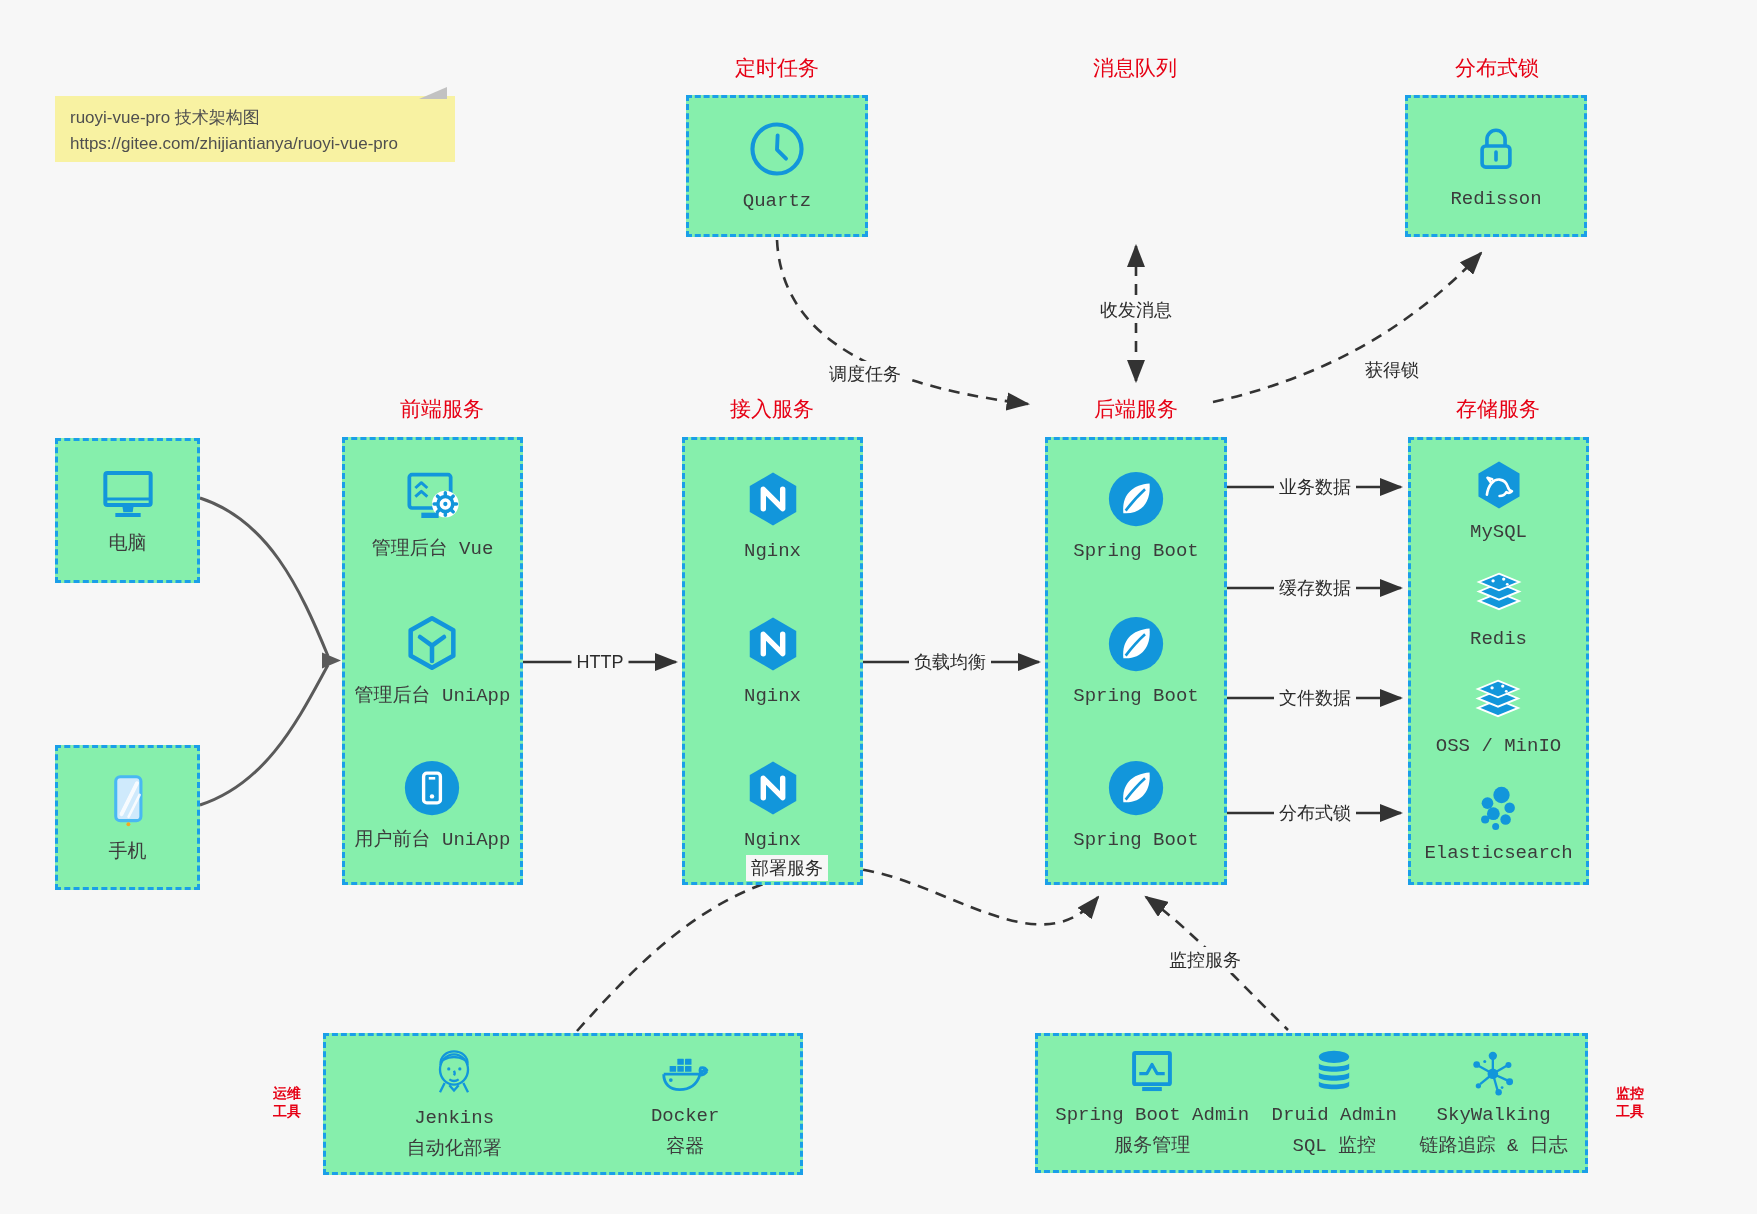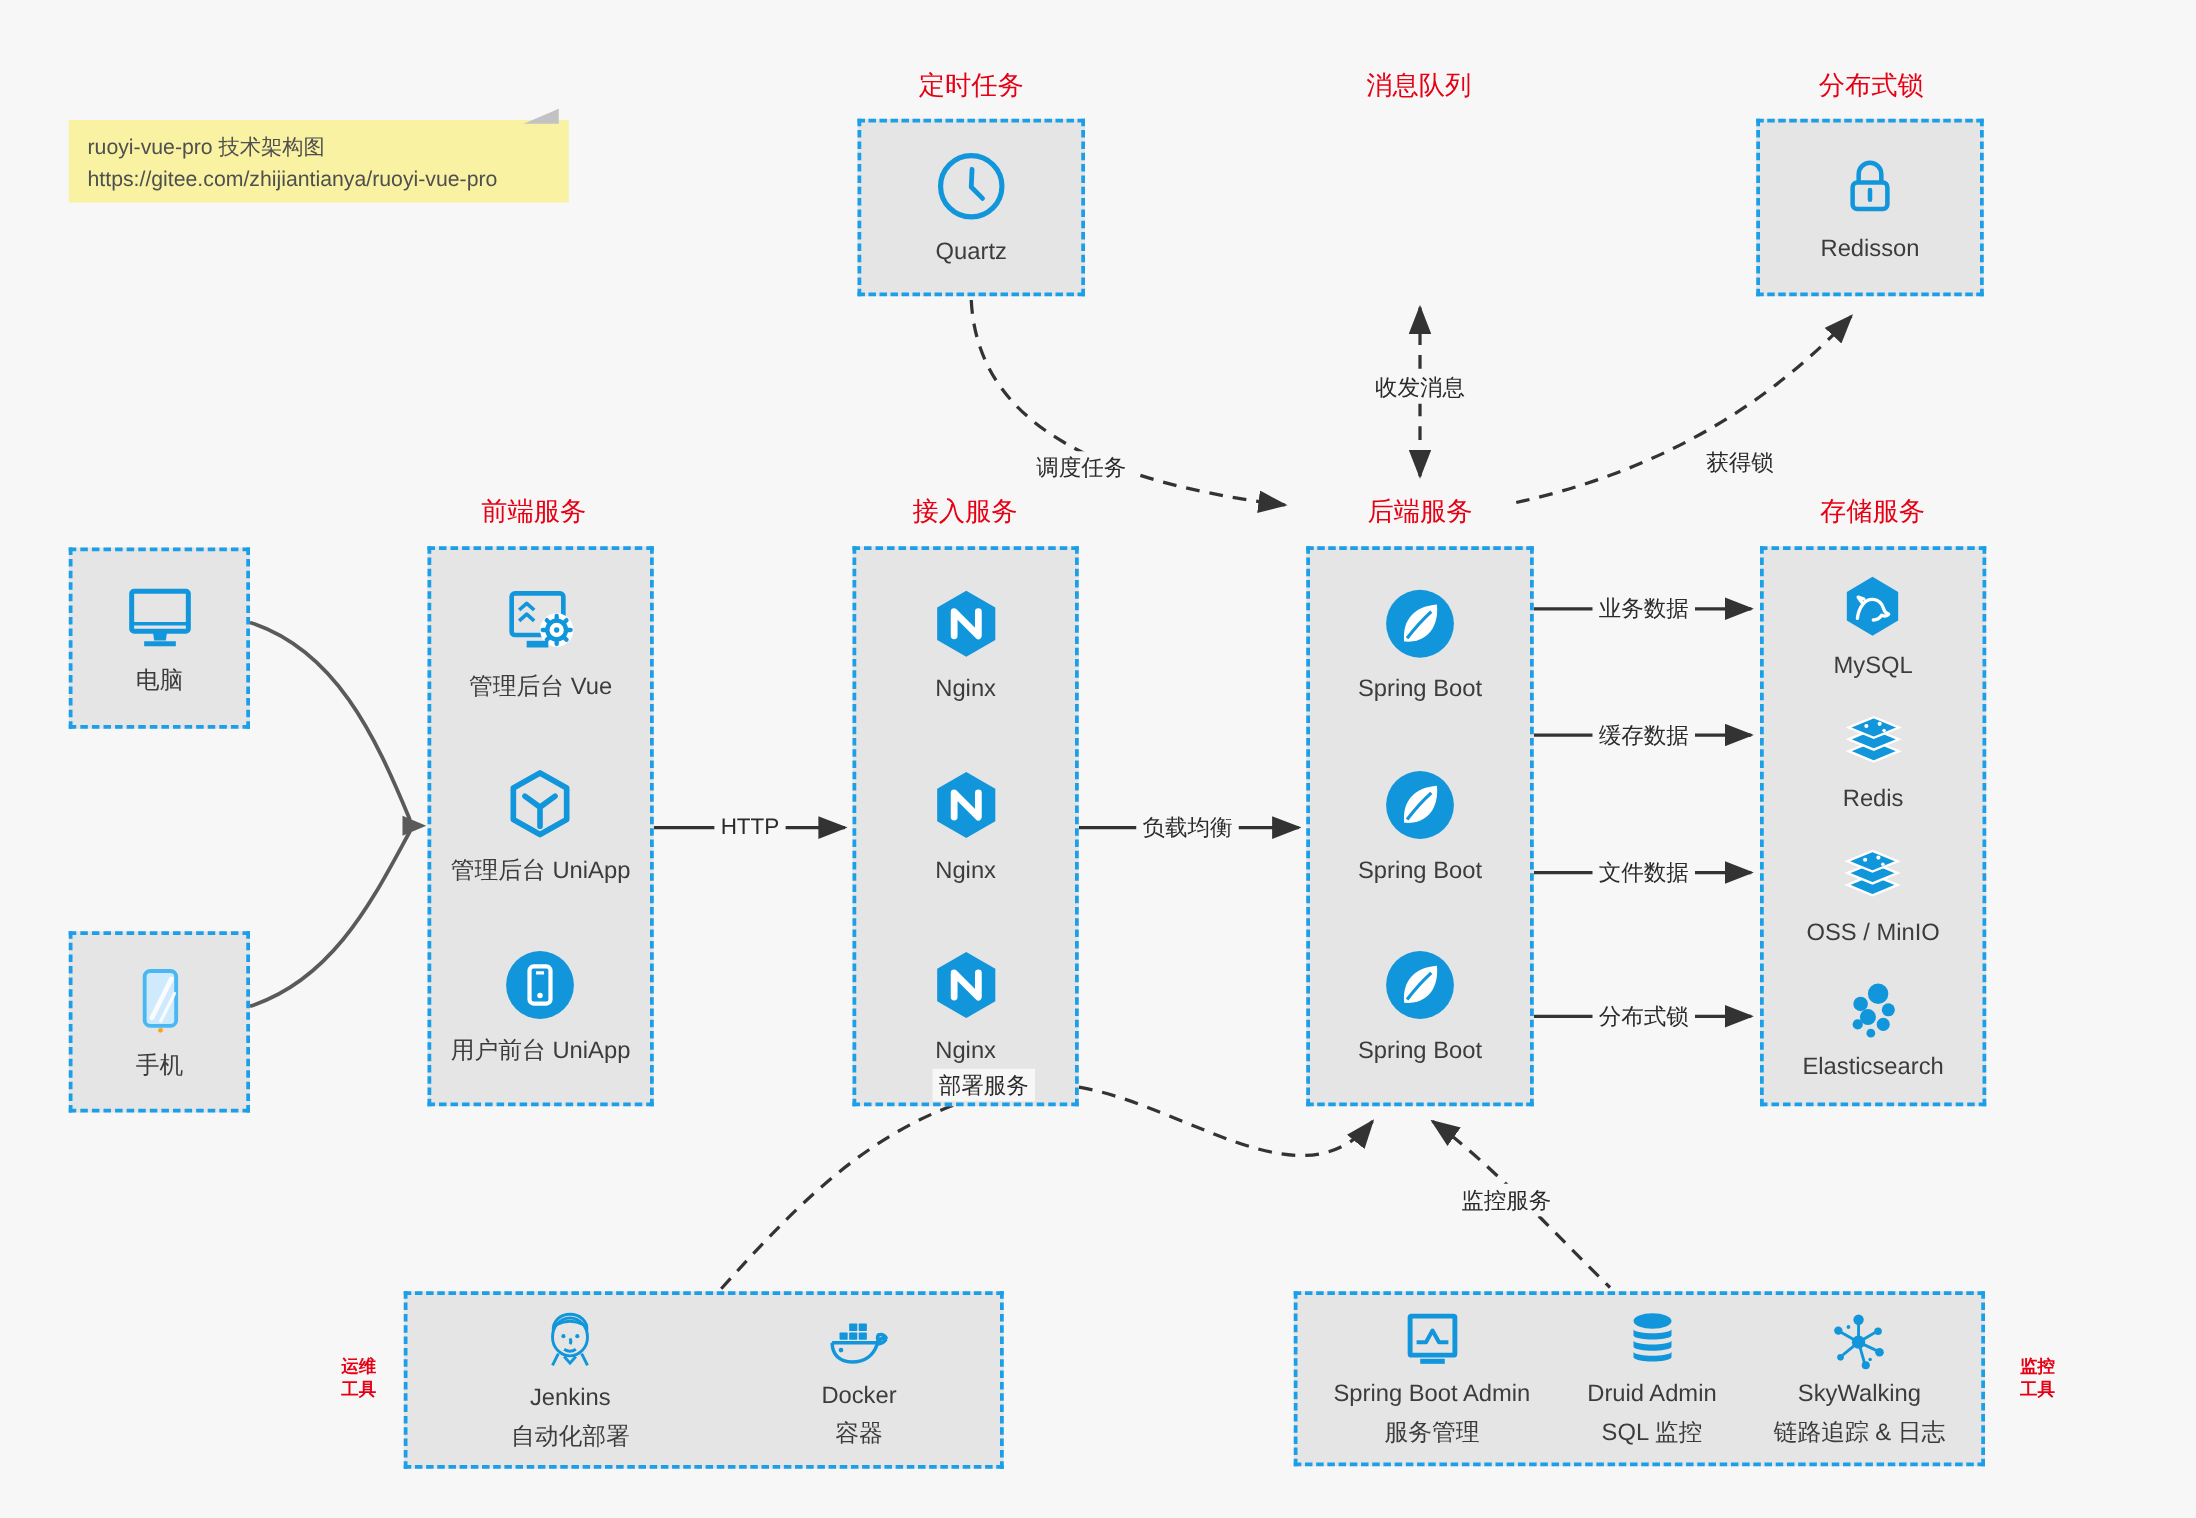--- a/index.html
+++ b/index.html
@@ -8,21 +8,21 @@
     --red:#e60014;
     --ink:#3c3c3c;
     --bg:#f7f7f7;
   }
   html,body{margin:0;padding:0;background:var(--bg);}
   body{font-family:"Liberation Sans","DejaVu Sans",sans-serif;}
   .canvas{position:relative;width:1757px;height:1214px;background:var(--bg);overflow:hidden;}
 
   svg.overlay{position:absolute;left:0;top:0;width:1757px;height:1214px;z-index:1;}
 
-  .gbox{position:absolute;border:3px dashed var(--border-blue);background:#e5e5e5;box-sizing:border-box;z-index:2;}
+  .gbox{position:absolute;border:3px dashed var(--border-blue);background:#86efac;box-sizing:border-box;z-index:2;font-family:Liberation Mono, monospace;}
   .gtitle{position:absolute;transform:translate(-50%,-50%);color:var(--red);font-size:21px;font-weight:normal;white-space:nowrap;z-index:3;text-align:center;}
   .side-title{position:absolute;transform:translate(-50%,-50%);color:var(--red);font-size:14px;font-weight:bold;text-align:center;line-height:1.3;z-index:3;}
 
   .center-node{display:flex;width:100%;height:100%;align-items:center;justify-content:center;}
   .node{display:flex;flex-direction:column;align-items:center;justify-content:center;gap:9px;}
   .nlabel{font-size:19px;color:var(--ink);white-space:nowrap;text-align:center;line-height:1.35;}
   .col{display:flex;flex-direction:column;justify-content:space-around;align-items:center;height:100%;box-sizing:border-box;padding:4px 0;}
   .bot{display:flex;flex-direction:row;justify-content:space-around;align-items:center;height:100%;box-sizing:border-box;padding:4px 6px;}
 
   .edge-label{position:absolute;transform:translate(-50%,-50%);font-size:18px;color:#2b2b2b;background:var(--bg);padding:1px 5px;white-space:nowrap;z-index:3;}
@@ -120,21 +120,21 @@
         <rect x="14.5" y="6" width="19.5" height="34" rx="3.5" fill="#cfeafc" stroke="#49b8f2" stroke-width="2.4"></rect>
         <path d="M19,35 L31,11" stroke="#ffffff" stroke-width="3" stroke-linecap="round" opacity="0.85"></path>
         <path d="M24.5,37 L33,20" stroke="#ffffff" stroke-width="2" stroke-linecap="round" opacity="0.85"></path>
         <circle cx="24.3" cy="42.8" r="1.5" fill="#f5a623"></circle>
       </svg>
       <div class="nlabel">手机</div>
     </div>
       </div>
   </div>
 
-  <div class="gtitle" style="left:427px;top:409px;">前端服务</div>
+  <div class="gtitle" style="left:442px;top:409px;">前端服务</div>
   <div class="gtitle" style="left:772px;top:409px;">接入服务</div>
   <div class="gtitle" style="left:1136px;top:409px;">后端服务</div>
   <div class="gtitle" style="left:1498px;top:409px;">存储服务</div>
 
   <div class="gbox" style="left:342px;top:437px;width:181px;height:448px;">
     <div class="col">
       <div class="node">
         <svg class="ic" width="64" height="60" viewBox="0 0 48 45">
           <rect x="7" y="5" width="31" height="25" rx="2" fill="none" stroke="#1296db" stroke-width="2.8"></rect>
           <path d="M11.5,15 l4.5,-4 4.5,4 M11.5,21.5 l4.5,-4 4.5,4" fill="none" stroke="#1296db" stroke-width="2.2" stroke-linejoin="round"></path>

